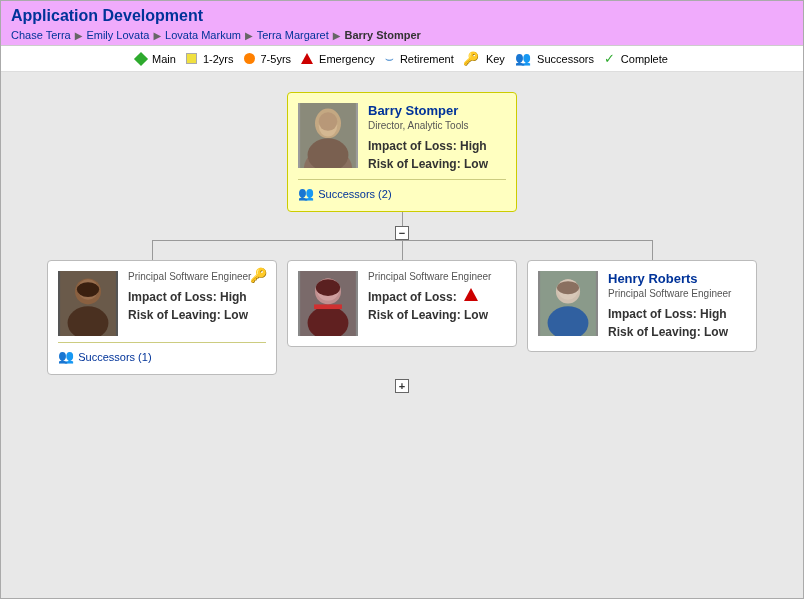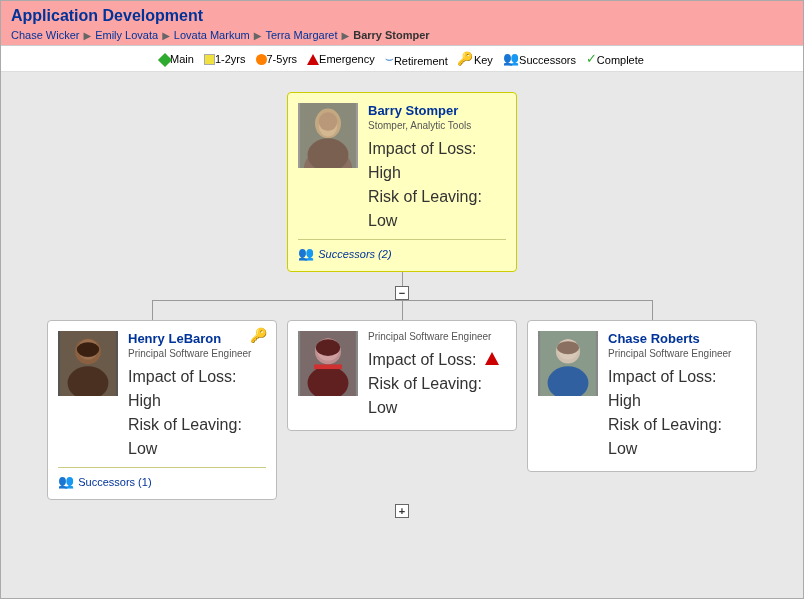--- a/index.html
+++ b/index.html
@@ -12,21 +12,21 @@
       overflow: hidden;
     }
     #app-container {
       width: 804px;
       height: 599px;
       border: 1px solid #aaa;
       display: flex;
       flex-direction: column;
     }
     #header {
-      background: #fca5a5;
+      background: #f0abfc;
       padding: 6px 10px 2px 10px;
       border-bottom: 1px solid #ccc;
     }
     #header h1 {
       font-size: 16px;
       font-weight: bold;
       color: #003399;
     }
     #breadcrumb {
       display: flex;
@@ -54,22 +54,22 @@
       display: flex;
       align-items: center;
       gap: 10px;
       padding: 4px 0;
       font-size: 11px;
       justify-content: center;
       border-bottom: 1px solid #ddd;
     }
     .legend-item {
       display: flex;
-      align-items: flex-end;
-      gap: 0;
+      align-items: center;
+      gap: 6px;
     }
     .legend-diamond {
       width: 10px; height: 10px;
       background: #2eaa2e;
       transform: rotate(45deg);
       display: inline-block;
     }
     .legend-square-yellow {
       width: 11px; height: 11px;
       background: #f0e040;
@@ -139,23 +139,24 @@
       color: #003399;
       font-size: 13px;
       margin-bottom: 2px;
     }
     .node-title {
       font-size: 10px;
       color: #555;
       margin-bottom: 6px;
     }
     .node-impact {
-      font-size: 16px;
+      font-size: 12px;
       color: #333;
       line-height: 1.5;
+      font-weight: bold;
     }
     .node-successors {
       margin-top: 6px;
       font-size: 11px;
       color: #003399;
       display: flex;
       align-items: center;
       gap: 4px;
       border-top: 1px solid #cccc80;
       padding-top: 6px;
@@ -233,21 +234,21 @@
       right: 8px;
     }
   </style>
 </head>
 <body>
 
 <div id="app-container">
   <div id="header">
     <h1>Application Development</h1>
     <div id="breadcrumb">
-      <a class="bc-item">Chase Wicker</a>
+      <a class="bc-item">Chase Terra</a>
       <span class="bc-arrow">▶</span>
       <a class="bc-item">Emily Lovata</a>
       <span class="bc-arrow">▶</span>
       <a class="bc-item">Lovata Markum</a>
       <span class="bc-arrow">▶</span>
       <a class="bc-item">Terra Margaret</a>
       <span class="bc-arrow">▶</span>
       <span class="bc-current">Barry Stomper</span>
     </div>
   </div>
@@ -298,30 +299,30 @@
               <rect width="60" height="70" fill="#8a8a7a"></rect>
               <ellipse cx="30" cy="22" rx="14" ry="16" fill="#c4a882"></ellipse>
               <ellipse cx="30" cy="70" rx="26" ry="20" fill="#8a7060"></ellipse>
               <ellipse cx="30" cy="24" rx="10" ry="12" fill="#d4b892"></ellipse>
               <circle cx="30" cy="20" r="10" fill="#b89878"></circle>
               <ellipse cx="30" cy="56" rx="22" ry="18" fill="#7a6050"></ellipse>
             </svg>
           </div>
           <div class="node-info">
             <div class="node-name">Barry Stomper</div>
-            <div class="node-title">Stomper, Analytic Tools</div>
+            <div class="node-title">Director, Analytic Tools</div>
             <div class="node-impact">
               <span>Impact of Loss: High</span><br>
               <span>Risk of Leaving: Low</span>
             </div>
           </div>
         </div>
         <div class="node-successors">
           <span class="successors-icon">👥</span>
-          <span style="color:#003399;font-style:italic;">Successors (2)</span>
+          <span style="color:#003399;">Successors (2)</span>
         </div>
       </div>
 
       <div class="connector-root">
         <div style="display:flex; flex-direction:column; align-items:center;">
           <div style="width:1px; height:14px; background:#999;"></div>
           <div class="toggle-btn">−</div>
           <div style="width:1px; height:0px; background:#999;"></div>
         </div>
       </div>
@@ -346,21 +347,20 @@
             <div class="node-photo" style="background:#555;">
               <svg viewBox="0 0 60 70" xmlns="http://www.w3.org/2000/svg">
                 <rect width="60" height="70" fill="#6a5a4a"></rect>
                 <circle cx="30" cy="22" r="14" fill="#8a6040"></circle>
                 <ellipse cx="30" cy="56" rx="22" ry="18" fill="#4a3020"></ellipse>
                 <circle cx="30" cy="20" r="11" fill="#9a7050"></circle>
                 <ellipse cx="30" cy="20" rx="12" ry="8" fill="#3a2010"></ellipse>
               </svg>
             </div>
             <div class="node-info">
-              <div class="node-name">Henry LeBaron</div>
               <div class="node-title">Principal Software Engineer</div>
               <div class="node-impact">
                 <span>Impact of Loss: High</span><br>
                 <span>Risk of Leaving: Low</span>
               </div>
             </div>
           </div>
           <div class="node-successors">
             <span class="successors-icon">👥</span>
             <span style="color:#003399;">Successors (1)</span>
@@ -397,21 +397,21 @@
             <div class="node-photo" style="background:#888;">
               <svg viewBox="0 0 60 70" xmlns="http://www.w3.org/2000/svg">
                 <rect width="60" height="70" fill="#8a9a8a"></rect>
                 <circle cx="30" cy="22" r="13" fill="#d0c0b0"></circle>
                 <ellipse cx="30" cy="56" rx="22" ry="18" fill="#3060a0"></ellipse>
                 <circle cx="30" cy="20" r="11" fill="#d8c8b8"></circle>
                 <ellipse cx="30" cy="18" rx="12" ry="7" fill="#8a7060"></ellipse>
               </svg>
             </div>
             <div class="node-info">
-              <div class="node-name">Chase Roberts</div>
+              <div class="node-name">Henry Roberts</div>
               <div class="node-title">Principal Software Engineer</div>
               <div class="node-impact">
                 <span>Impact of Loss: High</span><br>
                 <span>Risk of Leaving: Low</span>
               </div>
             </div>
           </div>
         </div>
 
       </div>

